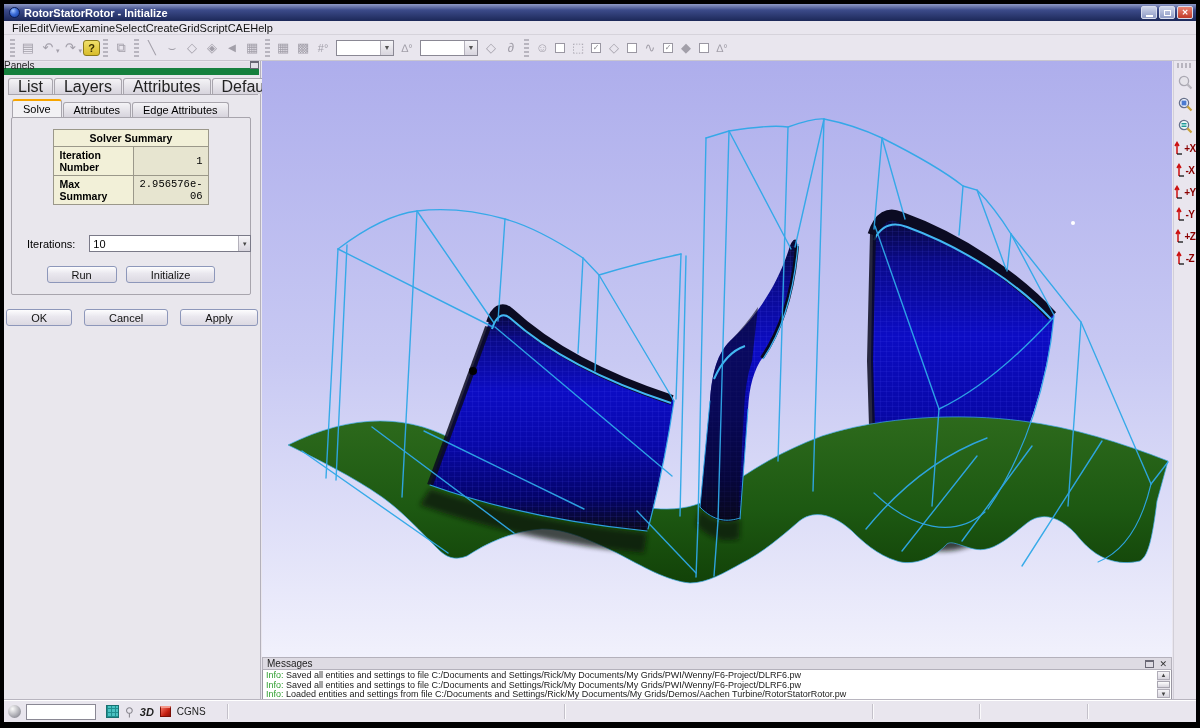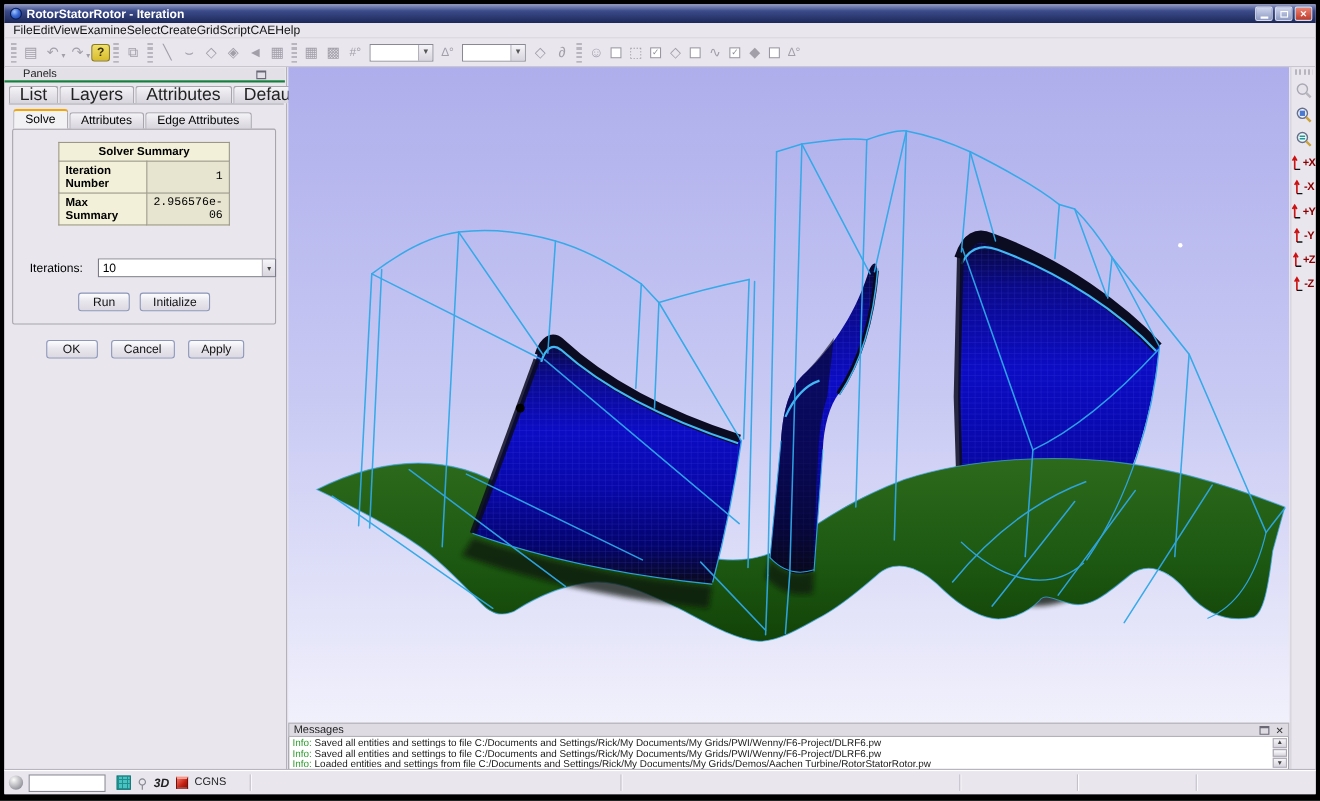--- a/index.html
+++ b/index.html
@@ -43,21 +43,21 @@
     display:flex;align-items:center;justify-content:center;font-size:8px;color:#8a8890;}
   .tbcombo{width:58px;height:16px;background:#fff;border:1px solid #8a8894;display:flex;align-items:stretch;margin:0 3px;}
   .tbcombo input{flex:1;border:none;width:38px;font-size:10px;padding:0 2px;outline:none;}
   .tbcombo .arrow{width:13px;background:linear-gradient(#f6f5f8,#d8d5de);border-left:1px solid #b4b1bb;
     display:flex;align-items:center;justify-content:center;font-size:7px;color:#555;}
 
   
   .panel{position:absolute;left:0;top:57px;width:257px;bottom:22px;background:var(--panel-bg);
     border-right:1px solid #b4b1bb;}
   .panel-caption{position:absolute;left:0;top:1px;right:1px;height:13px;background:#e3e0e8;
-    border-bottom:2px solid #15803d;display:flex;align-items:center;font-size:10px;color:#222;padding:0 17px;}
+    border-bottom:7px solid #15803d;display:flex;align-items:center;font-size:10px;color:#222;padding:0 0;}
   .float-ico{margin-left:auto;width:9px;height:8px;border:1px solid #6a6875;border-top:2px solid #6a6875;}
   .tabs{position:absolute;left:4px;top:16px;right:2px;height:18px;display:flex;align-items:flex-end;
     border-bottom:1px solid #a8a5ad;}
   .tab{height:16px;padding:1px 9px;font-size:16px;color:#222;background:linear-gradient(#f4f3f6,#d7d4dd);
     border:1px solid #a8a5ad;border-bottom:none;border-radius:3px 3px 0 0;margin-right:1px;
     display:flex;align-items:center;}
   .tab.active{height:19px;background:#f6f5f8;border-top:2px solid var(--tab-accent);font-weight:normal;}
   .subtabs{position:absolute;left:8px;top:40px;right:10px;height:17px;display:flex;align-items:flex-end;
     border-bottom:1px solid #a8a5ad;}
   .subtab{height:15px;padding:1px 10px;font-size:11px;background:linear-gradient(#f4f3f6,#d7d4dd);
@@ -74,21 +74,21 @@
   td.sv-value{font-family:"Liberation Mono",monospace;font-size:10px;text-align:right;
     background:var(--table-value-bg);width:66px;}
   .iter-row{position:absolute;left:15px;top:117px;right:12px;display:flex;align-items:center;}
   .iter-label{font-size:11px;}
   .spinbox{margin-left:14px;flex:1;height:17px;background:#fff;border:1px solid #7a7a88;
     display:flex;align-items:stretch;}
   .spinbox input{flex:1;border:none;outline:none;font-size:11px;padding:0 3px;}
   .spinbox .sparrow{width:12px;border-left:1px solid #b4b1bb;background:linear-gradient(#f6f5f8,#d8d5de);
     display:flex;align-items:center;justify-content:center;font-size:7px;color:#444;}
   .runrow{position:absolute;left:0;top:148px;right:0;display:flex;justify-content:center;gap:9px;}
-  .btn{min-width:47px;height:17px;padding:0 11px;font-size:11px;color:#111;
+  .btn{min-width:47px;height:17px;padding:0 24px;font-size:11px;color:#111;
     background:linear-gradient(180deg,#fdfdfe,#e9e7ee 45%,#dcd9e2);
     border:1px solid #8d97ba;border-radius:3px;display:flex;align-items:center;justify-content:center;}
   .okrow{position:absolute;left:0;top:248px;right:0;display:flex;justify-content:center;gap:12px;}
 
   
   .viewport{position:absolute;left:258px;top:57px;width:910px;height:596px;}
   .viewport svg{display:block;}
 
   
   .rtb{position:absolute;left:1169px;top:57px;width:23px;bottom:22px;background:var(--chrome);
@@ -136,21 +136,21 @@
     border-left:1px solid #c4c1ca;border-right:1px solid #fbfafc;}
 </style>
 </head>
 <body>
 
 <div id="win">
 <div id="body">
 
   <div class="titlebar">
     <span class="globe"></span>
-    <span>RotorStatorRotor - Iteration</span>
+    <span>RotorStatorRotor - Initialize</span>
     <span class="wbtns">
       <span class="wbtn">
             <span class="minbar"></span>
           </span>
       <span class="wbtn">
             <span class="restsq"></span>
           </span>
       <span class="wbtn close">✕</span>
     </span>
   </div>

